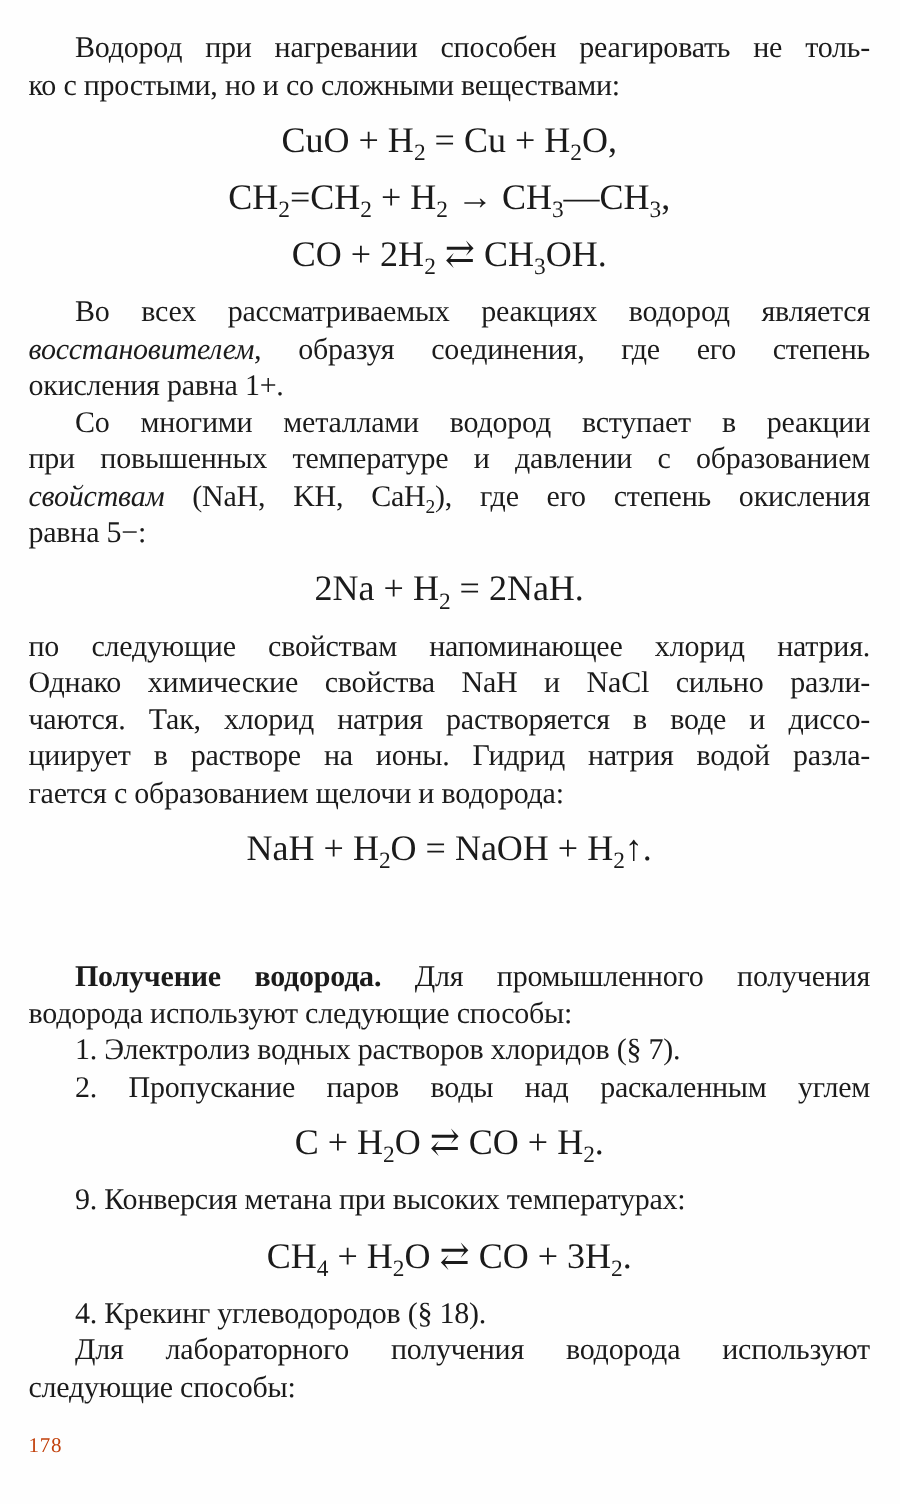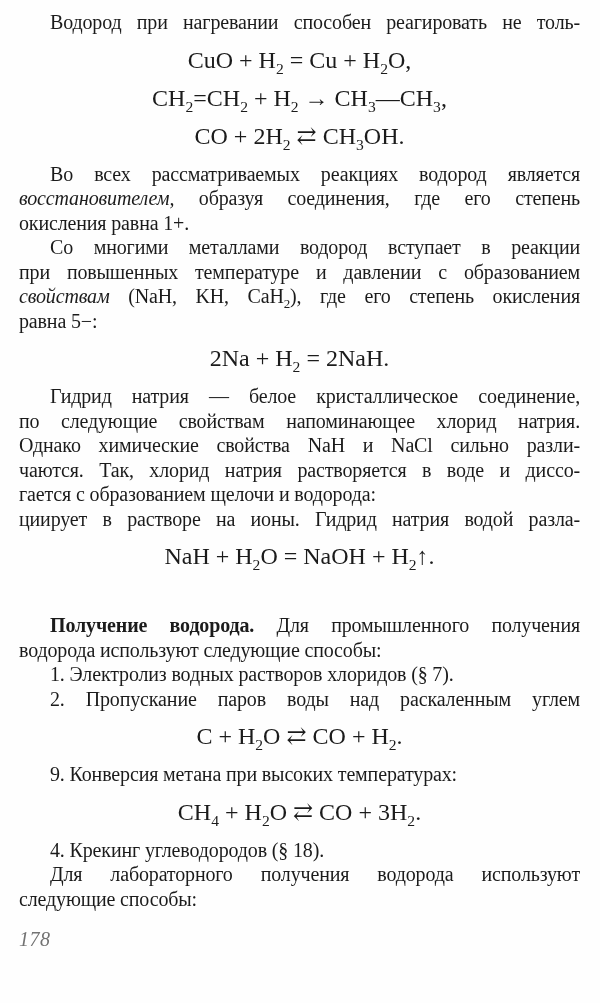--- a/index.html
+++ b/index.html
@@ -5,78 +5,77 @@
   html, body { margin: 0; padding: 0; }
   body {
     width: 600px; height: 1003px;
     background: #ffffff;
     font-family: "Liberation Serif", "DejaVu Serif", serif;
     overflow: hidden;
   }
   .page {
     box-sizing: border-box;
     width: 600px; height: 1003px;
-    padding: 10px 20px 0 19px;
+    padding: 20px 20px 0 19px;
     background: #fefefe;
     color: #1b1b1b;
   }
   
   .ln {
     font-size: 20px;
     line-height: 24.5px;
     letter-spacing: -0.15px;
     text-align: justify;
     text-align-last: left;
     white-space: nowrap;      
   }
   .ln.j { text-align-last: justify; white-space: normal; }
   .ln.indent { text-indent: 31px; }
-  .ln.section { margin-top: 44px; }
+  .ln.section { margin-top: 60px; }
   
   .eq {
     font-size: 24px;
     line-height: 25px;
     text-align: center;
     margin: 13px 0;
   }
   sub { font-size: 65%; line-height: 0; }
   i { font-style: italic; margin-top: 44px; }
   b { font-weight: bold; }
   .pagenum {
     margin-top: 16px;
-    font-size: 20px;
+    font-size: 14px;
     line-height: 24px;
     letter-spacing: 0.5px;
-    color: #737373;
-    font-style: italic;
+    color: #c2410c;
   }
 </style>
 </head>
 <body>
 
 <div class="page">
   <main id="page-body">
       <div class="ln indent j"><span>Водород при нагревании способен реагировать не толь-</span></div>
+      <div class="ln"><span>ко с простыми, но и со сложными веществами:</span></div>
       <div class="eq"><span>CuO + H</span><sub>2</sub><span> = Cu + H</span><sub>2</sub><span>O,</span></div>
       <div class="eq"><span>CH</span><sub>2</sub><span>=CH</span><sub>2</sub><span> + H</span><sub>2</sub><span> → CH</span><sub>3</sub><span>—CH</span><sub>3</sub><span>,</span></div>
       <div class="eq"><span>CO + 2H</span><sub>2</sub><span> ⇄ CH</span><sub>3</sub><span>OH.</span></div>
       <div class="ln indent j"><span>Во всех рассматриваемых реакциях водород является</span></div>
       <div class="ln j"><i>восстановителем,</i><span> образуя соединения, где его степень</span></div>
       <div class="ln"><span>окисления равна 1+.</span></div>
       <div class="ln indent j"><span>Со многими металлами водород вступает в реакции</span></div>
       <div class="ln j"><span>при повышенных температуре и давлении с образованием</span></div>
       <div class="ln j"><i>свойствам</i><span> (NaH, KH, CaH</span><sub>2</sub><span>), где его степень окисления</span></div>
       <div class="ln"><span>равна 5−:</span></div>
       <div class="eq"><span>2Na + H</span><sub>2</sub><span> = 2NaH.</span></div>
-      <div class="ln indent j"><span>Гидрид натрия — белое кристаллическое соединение,</span></div>
       <div class="ln j"><span>по следующие свойствам напоминающее хлорид натрия.</span></div>
       <div class="ln j"><span>Однако химические свойства NaH и NaCl сильно разли-</span></div>
       <div class="ln j"><span>чаются. Так, хлорид натрия растворяется в воде и диссо-</span></div>
+      <div class="ln j"><span>циирует в растворе на ионы. Гидрид натрия водой разла-</span></div>
       <div class="ln"><span>гается с образованием щелочи и водорода:</span></div>
-      <div class="ln j"><span>циирует в растворе на ионы. Гидрид натрия водой разла-</span></div>
       <div class="eq"><span>NaH + H</span><sub>2</sub><span>O = NaOH + H</span><sub>2</sub><span>↑.</span></div>
       <div class="ln indent j section"><b>Получение водорода.</b><span> Для промышленного получения</span></div>
       <div class="ln"><span>водорода используют следующие способы:</span></div>
       <div class="ln indent"><span>1. Электролиз водных растворов хлоридов (§ 7).</span></div>
       <div class="ln indent j"><span>2. Пропускание паров воды над раскаленным углем</span></div>
       <div class="eq"><span>C + H</span><sub>2</sub><span>O ⇄ CO + H</span><sub>2</sub><span>.</span></div>
       <div class="ln indent"><span>9. Конверсия метана при высоких температурах:</span></div>
       <div class="eq"><span>CH</span><sub>4</sub><span> + H</span><sub>2</sub><span>O ⇄ CO + 3H</span><sub>2</sub><span>.</span></div>
       <div class="ln indent"><span>4. Крекинг углеводородов (§ 18).</span></div>
       <div class="ln indent j"><span>Для лабораторного получения водорода используют</span></div>

